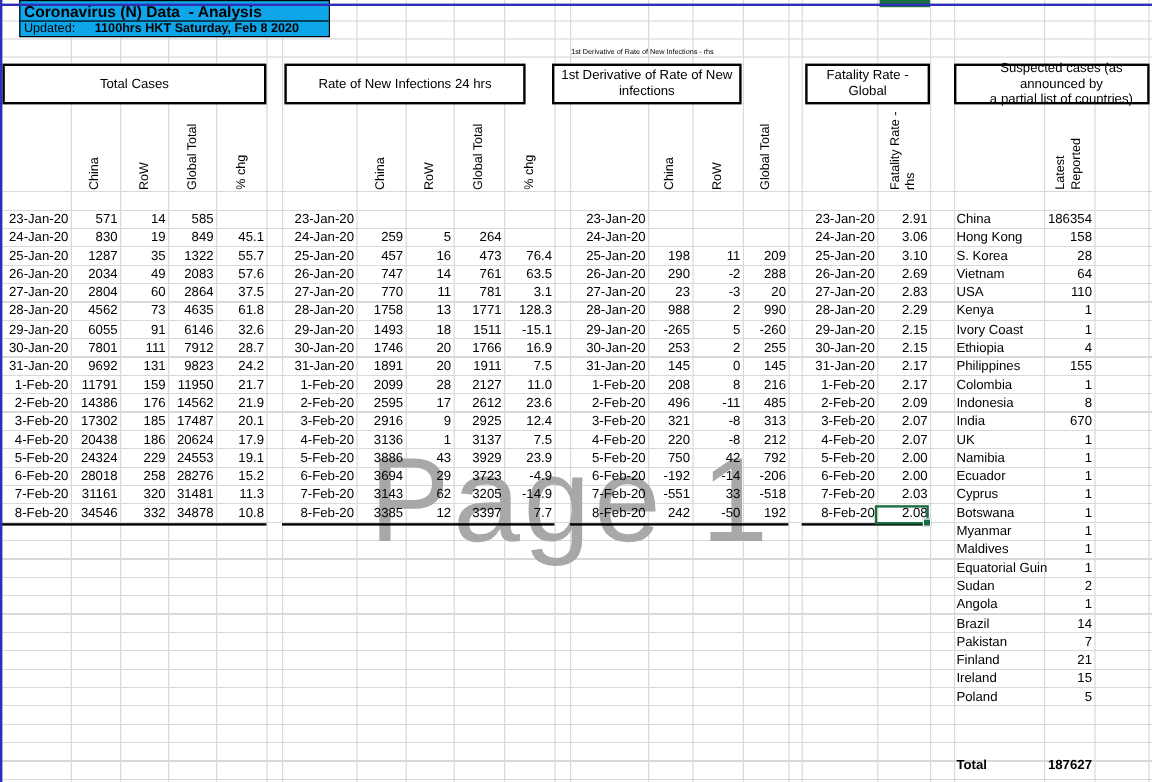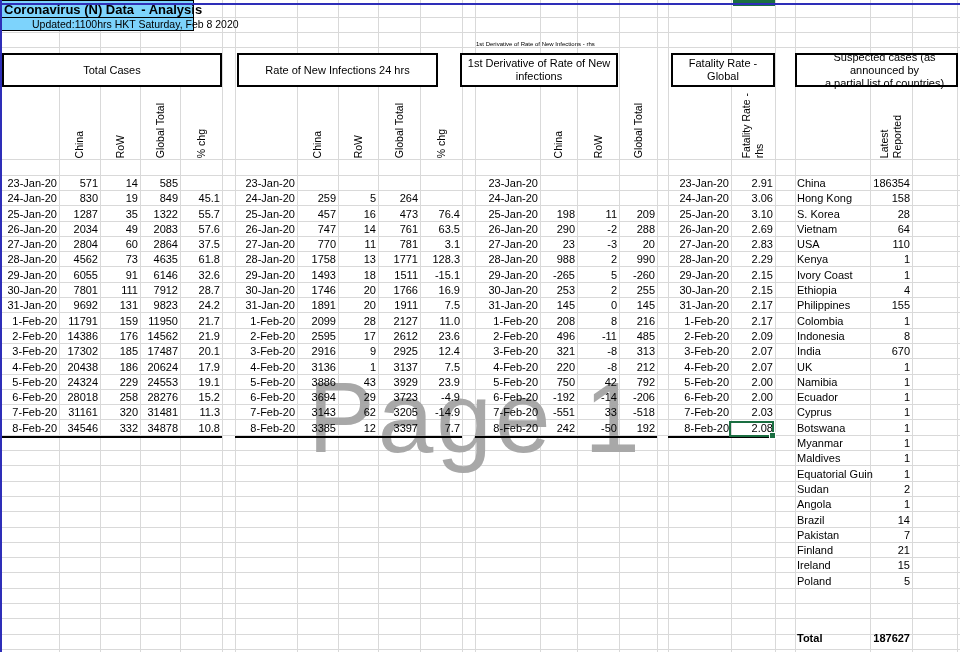--- a/index.html
+++ b/index.html
@@ -7,27 +7,27 @@
          font-family:"Liberation Sans",sans-serif;color:#000;}
   
   .vline{position:absolute;top:0;bottom:0;width:1px;background:var(--grid,#d9d9d9);z-index:1;}
   .hline{position:absolute;left:0;right:0;height:1px;background:var(--grid,#d9d9d9);z-index:1;}
   .hgrid{position:absolute;left:0;top:145px;width:960px;height:507px;z-index:1;
          background:repeating-linear-gradient(to bottom,transparent 0,transparent 14.3px,var(--grid,#d9d9d9) 14.3px,var(--grid,#d9d9d9) 15.3px);}
   
   .watermark{position:absolute;left:308px;top:362px;font-size:100px;line-height:1.1;
              letter-spacing:3px;color:var(--watermark,#a8a8a8);z-index:2;white-space:pre;}
   
-  .titleblock{position:absolute;left:0;top:0;width:194px;height:31px;border:1.6px solid #000;
-              background:#7dd3fc;z-index:3;box-sizing:border-box;}
+  .titleblock{position:absolute;left:16px;top:0;width:259px;height:31px;border:1.6px solid #000;
+              background:#0ea5e9;z-index:3;box-sizing:border-box;}
   .titlerow{height:16px;border-bottom:1.6px solid #000;display:flex;align-items:center;
             padding-left:3px;font-weight:bold;font-size:13px;white-space:pre;}
   .updrow{height:12px;display:flex;align-items:center;font-size:10.5px;}
-  .updlabel{padding-left:3px;width:59px;margin-left:28px;}
-  .updvalue{font-weight:normal;white-space:pre;}
+  .updlabel{padding-left:3px;width:59px;}
+  .updvalue{font-weight:bold;white-space:pre;}
   
   .note{position:absolute;left:476px;top:41px;font-size:6px;line-height:7px;z-index:3;white-space:pre;}
   
   .box{position:absolute;top:53px;height:34px;background:#fff;border:2px solid #000;z-index:3;
        box-sizing:border-box;display:flex;align-items:center;justify-content:center;text-align:center;
        font-size:11px;line-height:13px;white-space:pre-line;}
   .box1{left:2px;width:220px;}
   .box2{left:237px;width:201px;}
   .box3{left:460px;width:158px;}
   .box4{left:671px;width:104px;}

